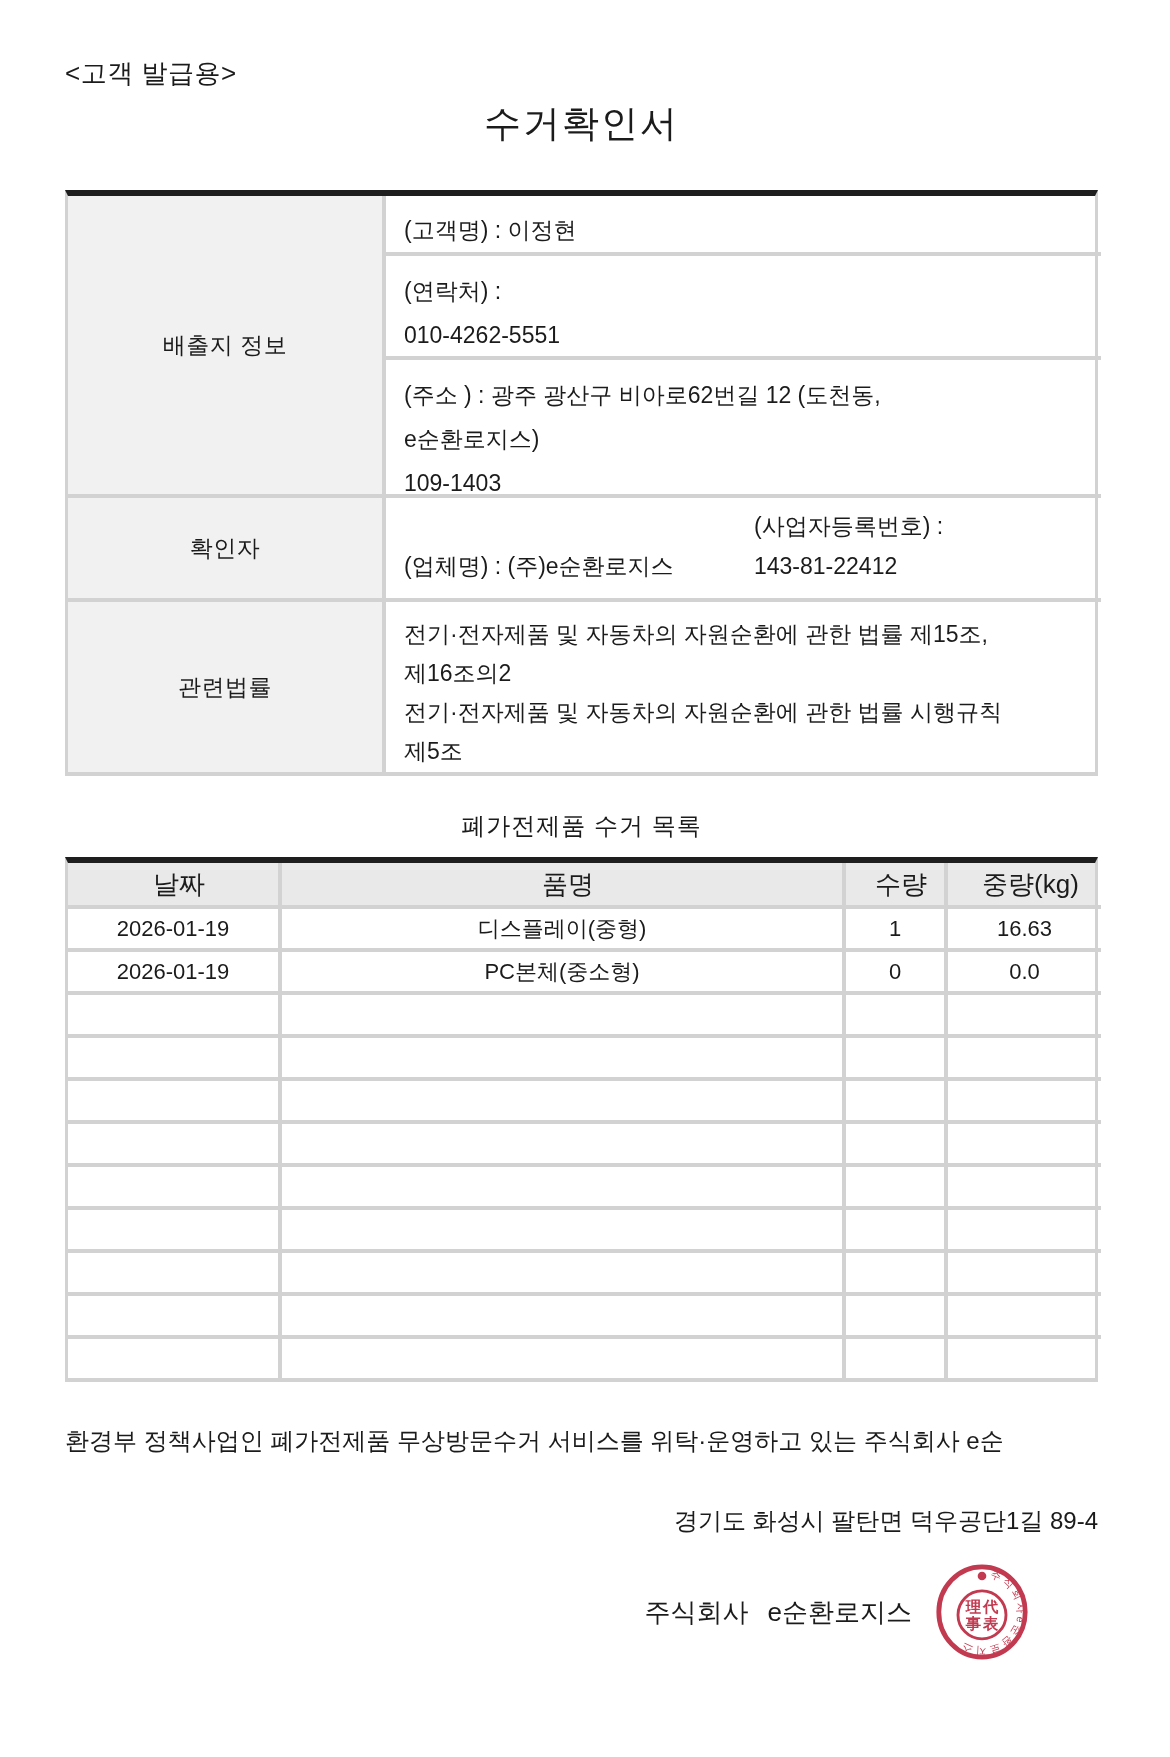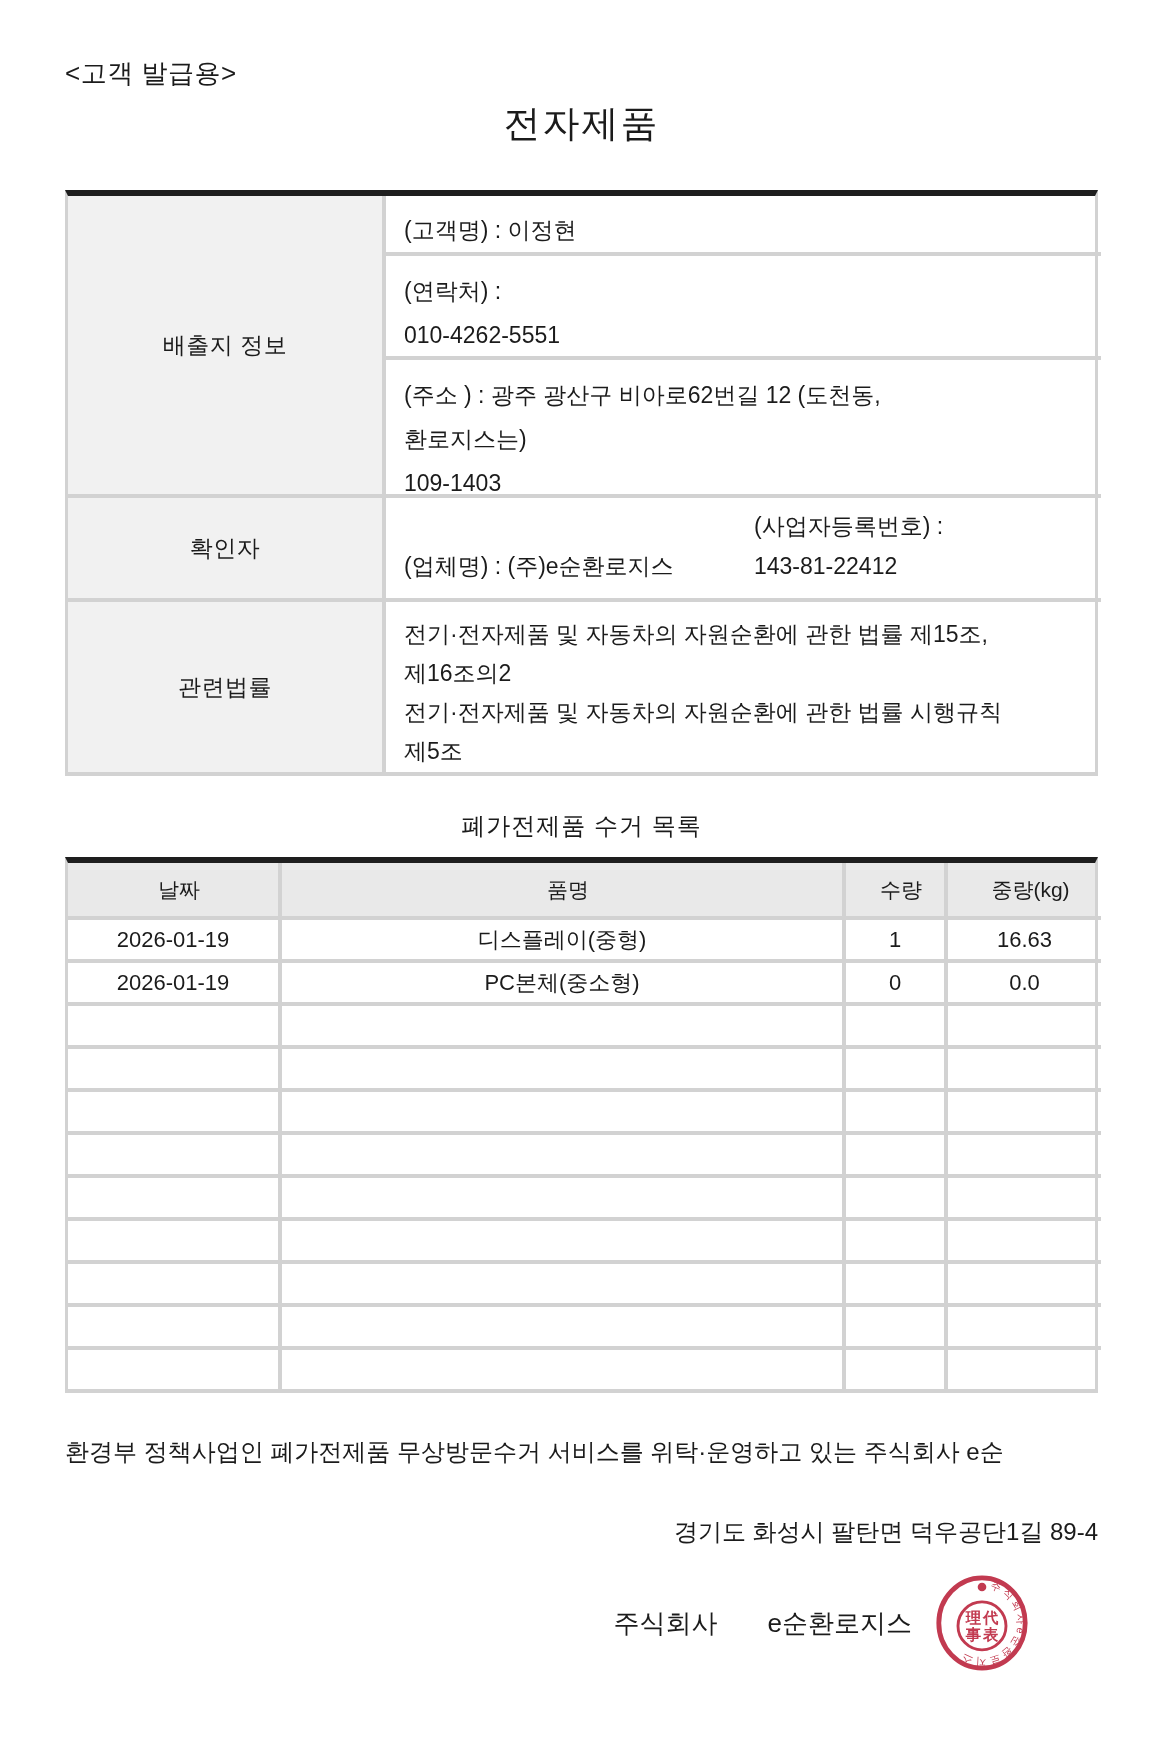--- a/index.html
+++ b/index.html
@@ -48,62 +48,62 @@
 
   .list-table {
     margin-top:15px; width:1033px;
     border-top:6px solid #1e1e1e;
     border-left:3px solid #d2d2d2;
     border-right:3px solid #d2d2d2;
     border-bottom:4px solid #d2d2d2;
   }
   .lt-row { display:grid; grid-template-columns:210px 564px 102px 157px; }
   .lt-header { background:#e9e9e9; }
-  .lt-header .lt-cell { height:53px; font-size:21px;padding-left:12px; }
+  .lt-header .lt-cell { height:42px; font-size:26px;padding-left:12px; }
   .lt-cell {
     height:43px; display:flex; align-items:center; justify-content:center;
     font-size:22px; white-space:nowrap;
   }
   .lt-cell + .lt-cell { border-left:4px solid #d2d2d2; }
   .lt-body .lt-row .lt-cell { border-top:4px solid #d2d2d2; }
 
   
   .statement { margin-top:38px; width:1033px; font-size:24px; line-height:42px; }
   .company-address { margin-top:42px; width:1033px; text-align:right; font-size:24px; line-height:34px; }
   .signature-row {
     margin-top:26px; width:1033px;
     display:flex; justify-content:flex-end; align-items:center;
     padding-right:68px;
   }
-  .company-type { font-size:26px; margin-right:50px;text-align:right; }
+  .company-type { font-size:26px; margin-right:19px;text-align:right; }
   .company-name { font-size:26px; margin-right:22px; }
   .seal { width:96px; height:96px; display:block; }
 </style>
 </head>
 <body>
 
 <div class="doc">
 
   <div class="doc-type-label">&lt;고객 발급용&gt;</div>
 
-  <div class="doc-title">전자제품</div>
+  <div class="doc-title">수거확인서</div>
 
   <div class="info-table">
     <div class="it-cell it-label row-span-3">배출지 정보</div>
 
     <div class="it-cell it-content it-single">(고객명) : 이정현</div>
 
     <div class="it-cell it-content">
       <div>(연락처) :</div>
       <div>010-4262-5551</div>
     </div>
 
     <div class="it-cell it-content">
       <div>(주소 ) : 광주 광산구 비아로62번길 12 (도천동,</div>
-      <div>환로지스는)</div>
+      <div>e순환로지스)</div>
       <div>109-1403</div>
     </div>
 
     <div class="it-cell it-label">확인자</div>
     <div class="it-cell it-content confirm-cell">
       <div class="reg-block">
         <div>(사업자등록번호) :</div>
         <div>143-81-22412</div>
       </div>
       <div class="company-line">(업체명) : (주)e순환로지스</div>

